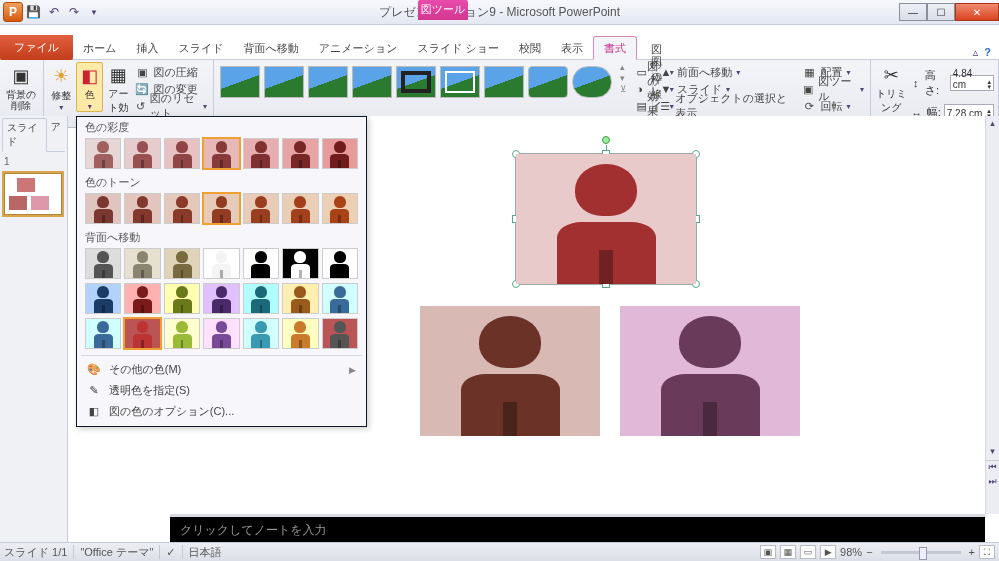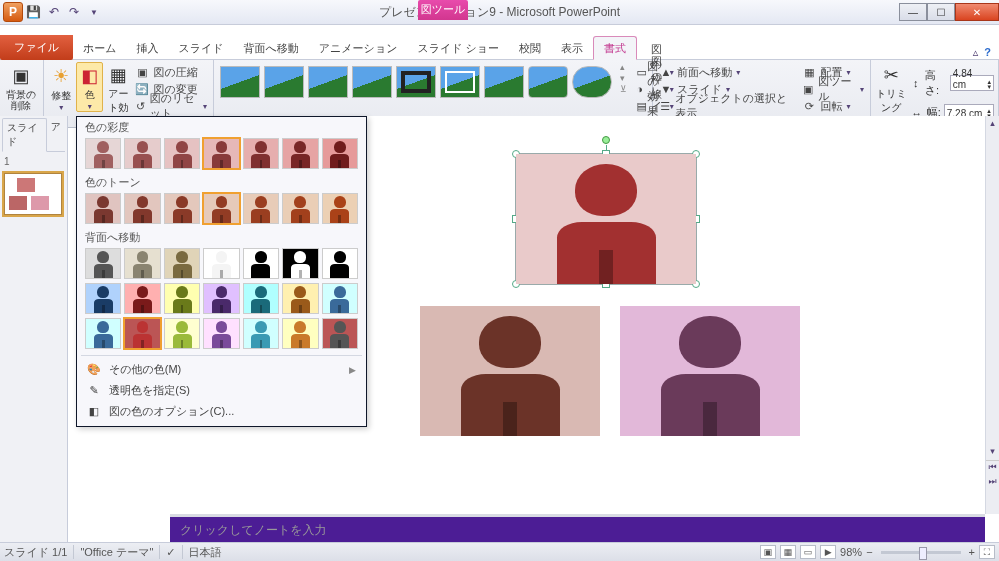--- a/index.html
+++ b/index.html
@@ -62,21 +62,21 @@
 .slide-thumb .mini{position:absolute;width:18px;height:14px;background:#c77;}
 
 .canvas-area{flex:1;background:#fff;position:relative;overflow:hidden;}
 .slide-canvas{position:absolute;left:100px;top:0;width:760px;height:395px;background:#fff;}
 .img-on-slide{position:absolute;width:180px;height:130px;}
 .img-on-slide.selected{outline:1px solid #9aa;}
 .handle{position:absolute;width:8px;height:8px;background:#fff;border:1px solid #5a8;border-radius:50%;}
 .rot-handle{position:absolute;width:8px;height:8px;background:#9e9;border:1px solid #494;border-radius:50%;left:50%;top:-18px;margin-left:-4px;}
 .rot-handle::before{content:'';position:absolute;left:3px;top:8px;width:1px;height:10px;background:#5a8;}
 
-.notes-pane{position:absolute;left:68px;right:14px;bottom:0;height:28px;background:#4c1d95;border-top:3px solid #d9dbe3;padding:5px 10px;color:#999;font-size:12px;margin-top:16px;}
+.notes-pane{position:absolute;left:68px;right:14px;bottom:0;height:28px;background:#000000;border-top:3px solid #d9dbe3;padding:5px 10px;color:#999;font-size:12px;margin-top:16px;}
 .vscroll{position:absolute;right:0;top:0;bottom:28px;width:14px;background:#ecedf2;border-left:1px solid #d4d8e2;}
 .vs-btn{height:14px;display:flex;align-items:center;justify-content:center;font-size:9px;color:#547;}
 
 
 .statusbar{position:absolute;left:0;right:0;bottom:0;height:19px;background:linear-gradient(#eceef3,#dcdfe8);border-top:1px solid #c7ccda;display:flex;align-items:center;font-size:11px;color:#555;padding:0 4px;gap:6px;}
 .st-sep{width:1px;height:14px;background:#c3c8d3;}
 .st-right{margin-left:auto;display:flex;align-items:center;gap:4px;}
 .view-btn{width:16px;height:14px;border:1px solid #b7bcc8;background:#fff;font-size:9px;display:flex;align-items:center;justify-content:center;}
 .zoom-slider{width:80px;height:3px;background:#c3c8d3;position:relative;margin:0 4px;}
 .zoom-slider::after{content:'';position:absolute;left:48%;top:-4px;width:6px;height:11px;background:#eef;border:1px solid #99a;}

